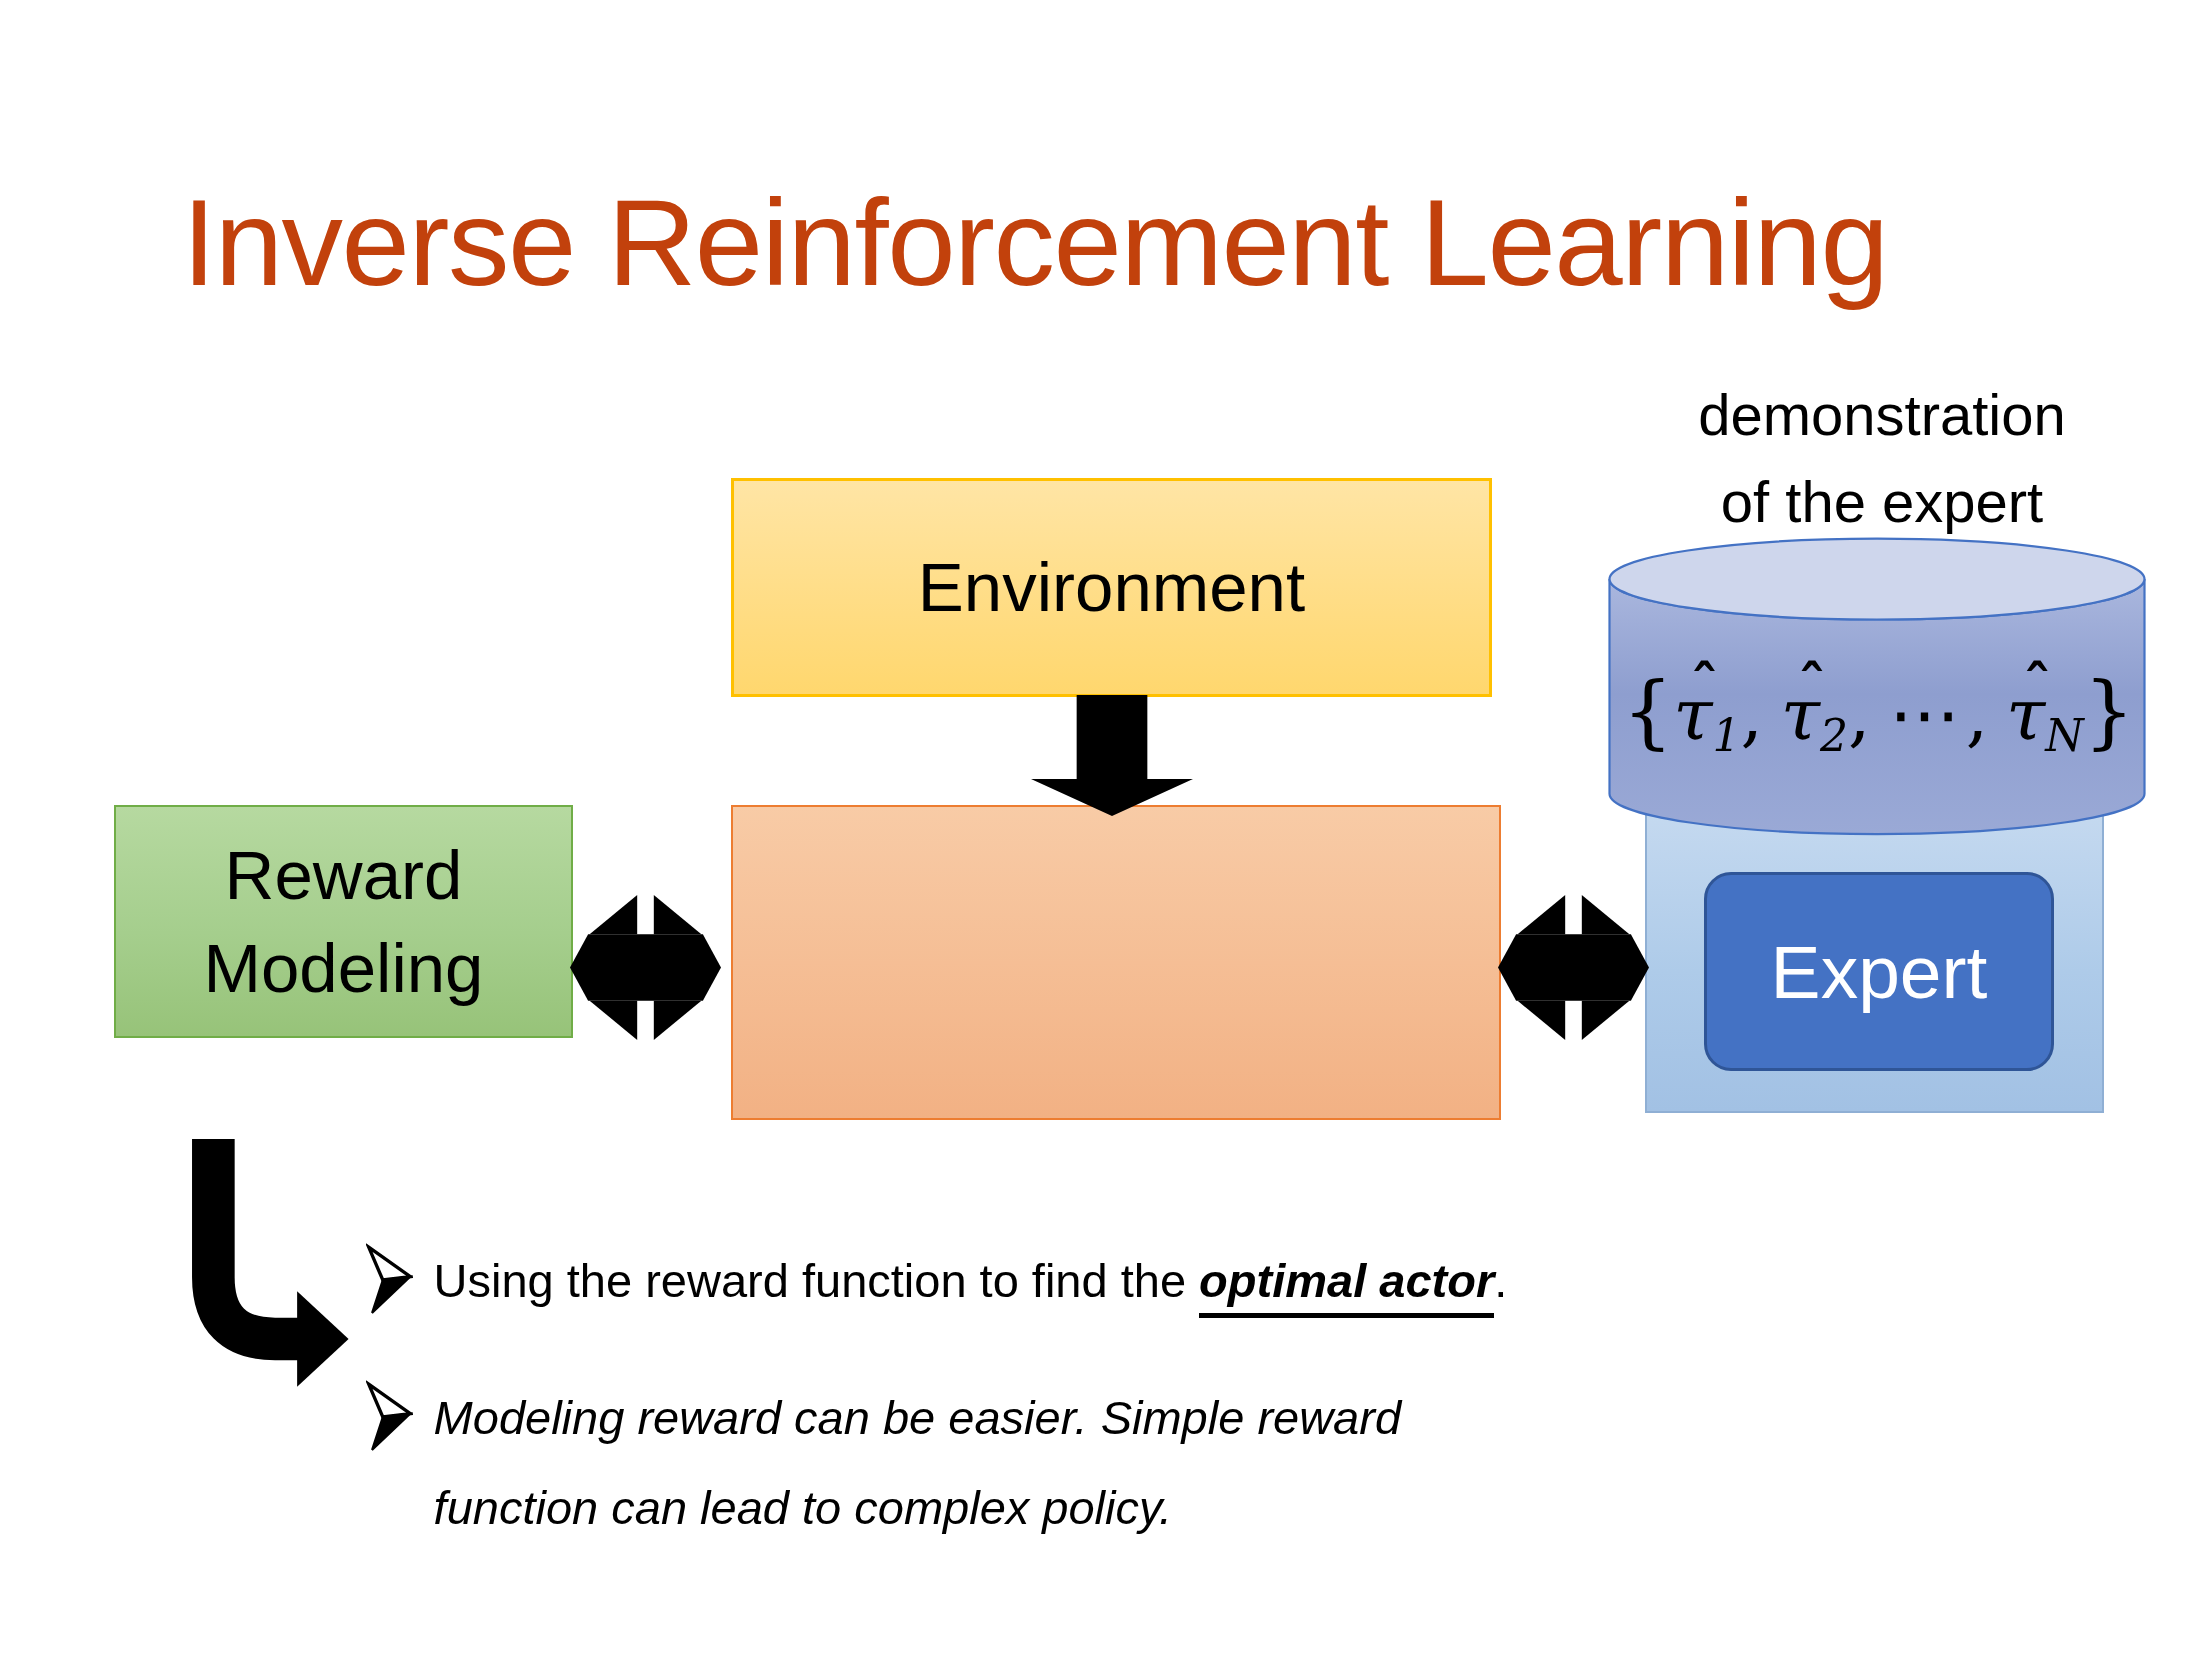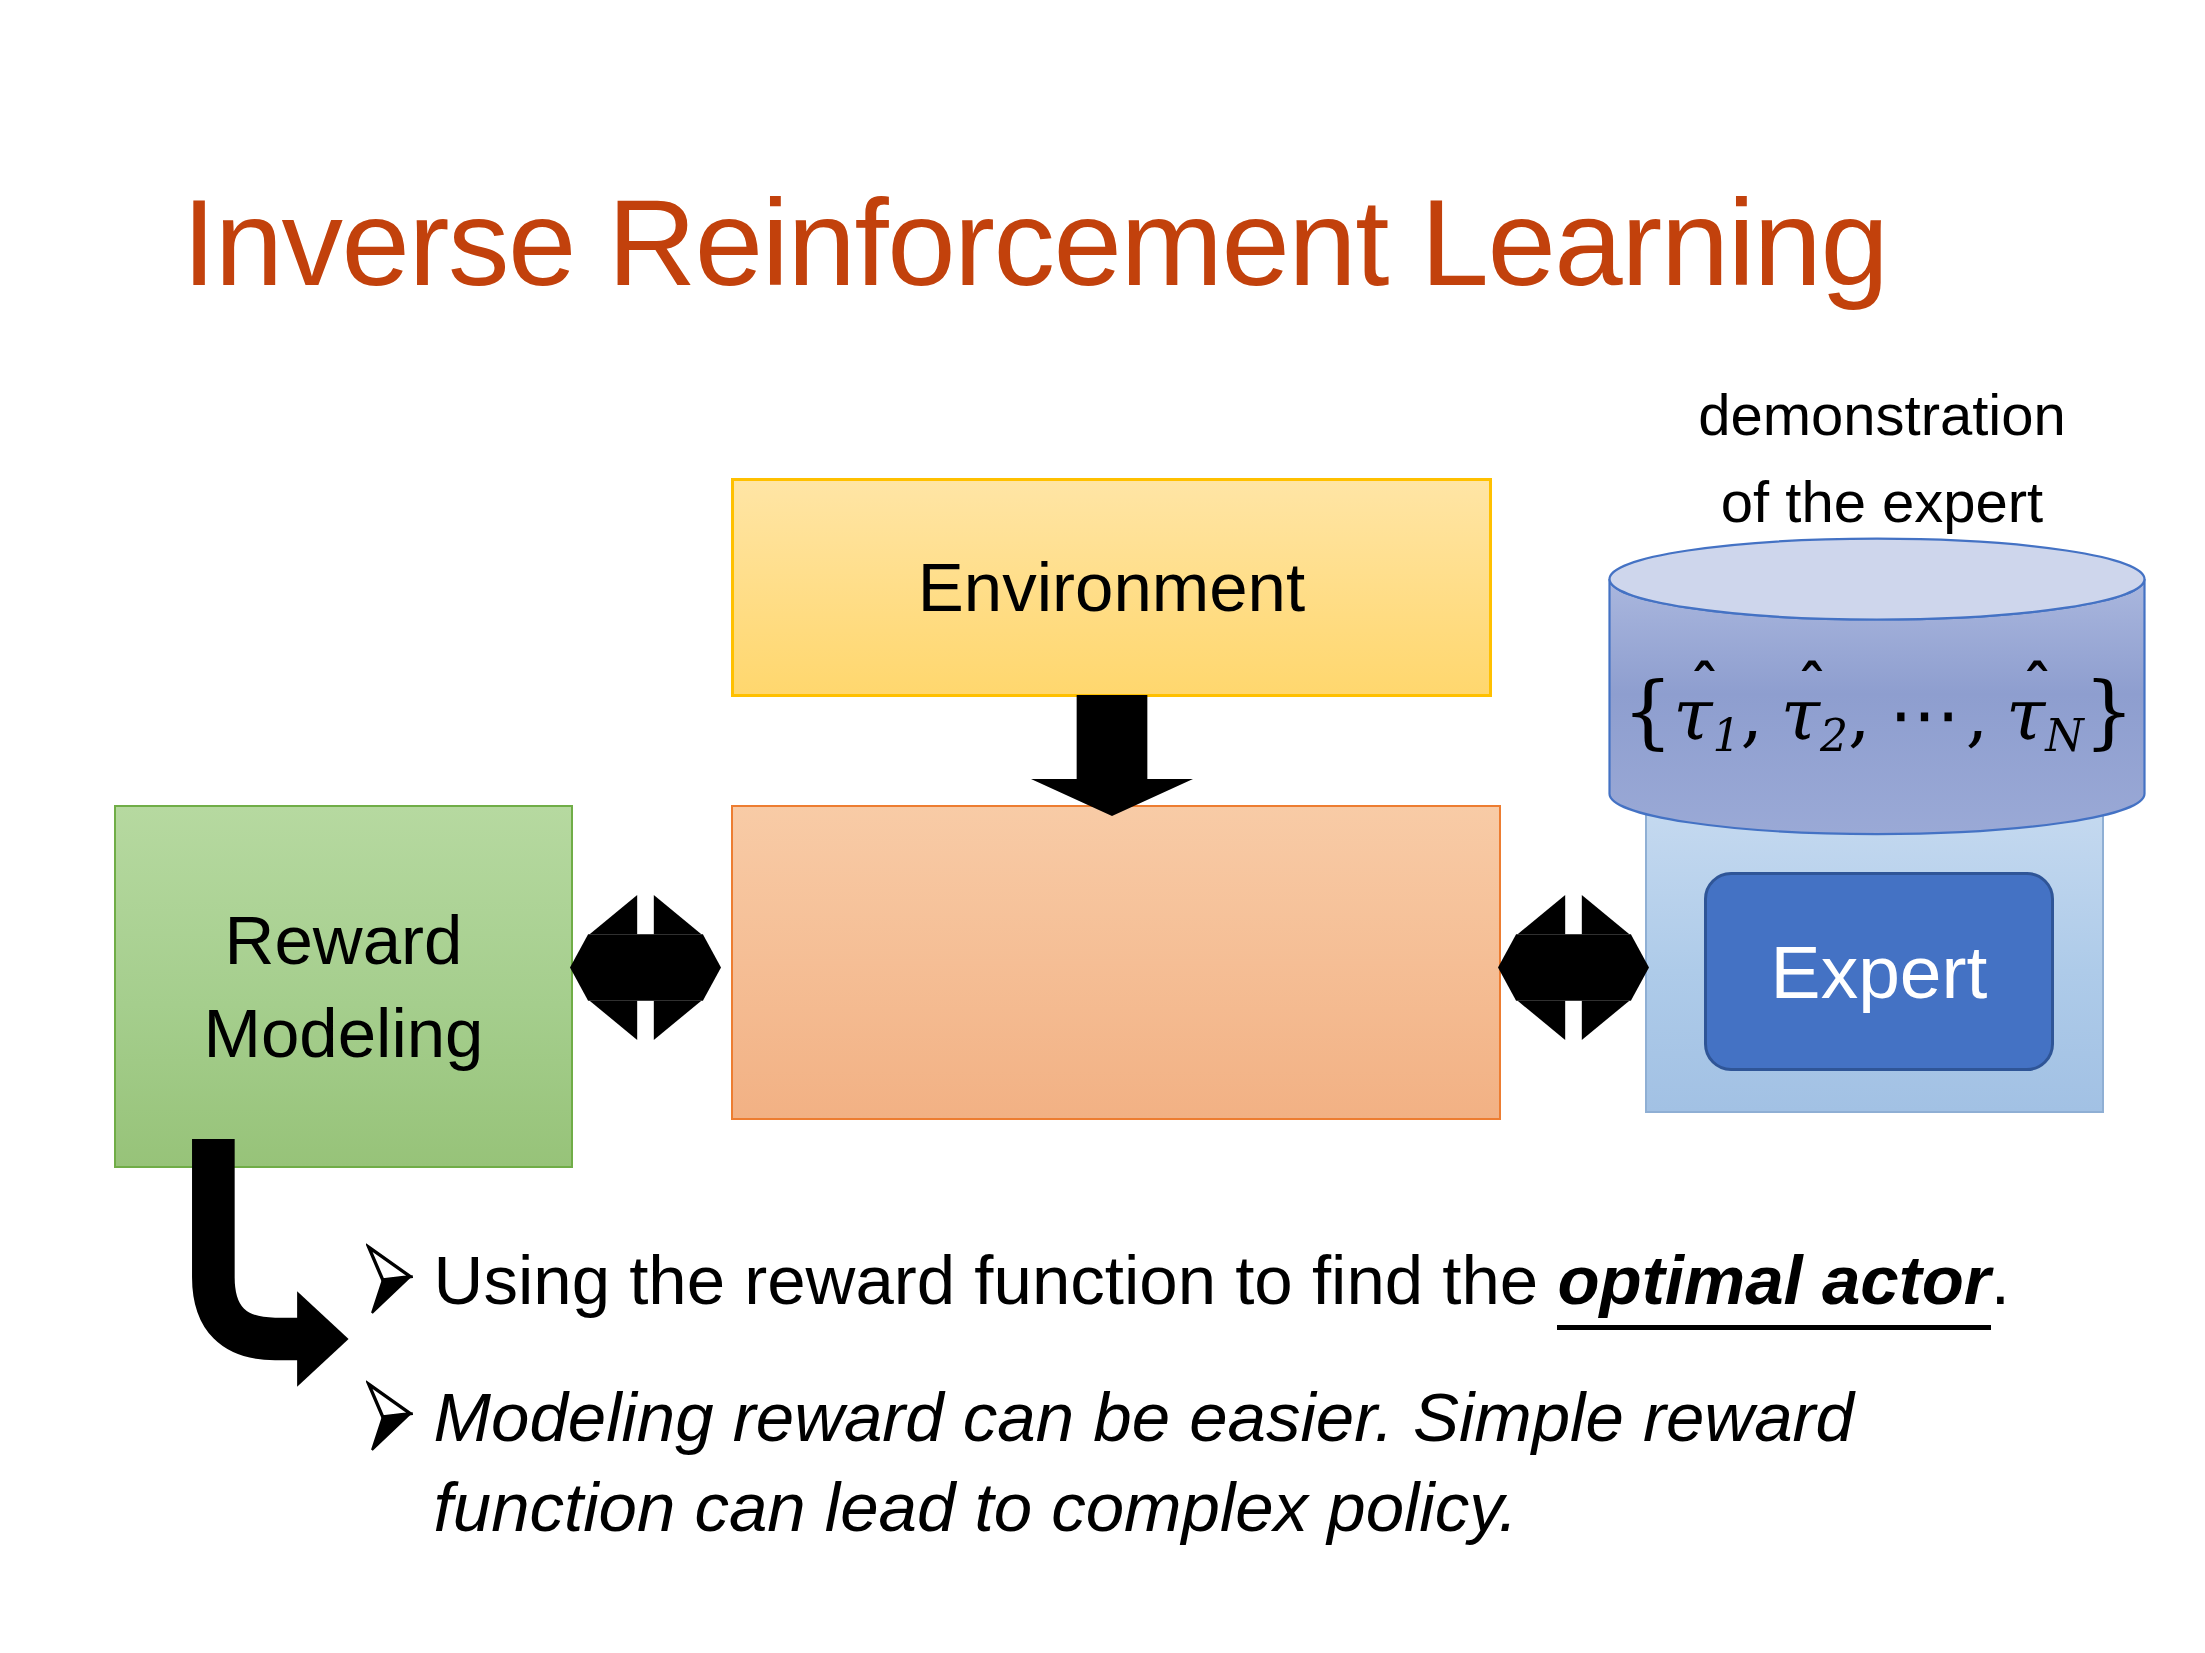--- a/index.html
+++ b/index.html
@@ -46,21 +46,21 @@
   }
   .rl-box{
     left:732px;top:821px;width:760px;height:313px;
     background:linear-gradient(180deg,#F8CBA6 0%,#F5BD92 55%,#F1AE7E 100%);
     border:2.9px solid #ED7D31;box-sizing:border-box;
     display:flex;align-items:center;justify-content:center;
   }
 
   
   .reward-box{
-    left:114px;top:805px;width:459px;height:363px;
+    left:114px;top:805px;width:459px;height:233px;
     background:linear-gradient(180deg,#B6D9A0 0%,#A5CE8D 55%,#97C379 100%);
     border:2.9px solid #70AD47;box-sizing:border-box;
     display:flex;align-items:center;justify-content:center;
   }
 
   
   .expert-panel{
     left:1645px;top:798px;width:459px;height:315px;
     background:linear-gradient(180deg,#C6DAF0 0%,#AECBE9 55%,#A2C1E4 100%);
     border:2.2px solid #8FAFD4;box-sizing:border-box;
@@ -92,21 +92,21 @@
   .formula .comma{font-style:normal;}
   .formula .dots{font-style:normal;padding:0 0.08em;}
 
   
   .arrow-svg{z-index:5;}
 
   
   .bullet-row{display:flex;align-items:flex-start;z-index:6;}
   .bullet-glyph{width:47px;height:76px;flex:0 0 47px;margin-top:5.9px;}
   .bullet-text{
-    margin-left:20.6px;font-size:69px;line-height:90px;color:#000;
+    margin-left:20.6px;font-size:47px;line-height:90px;color:#000;
   }
   .b1{left:366px;top:1236px;width:1764px;}
   .b2{left:366px;top:1373px;width:1764px;font-style:italic;}
   .em-opt{
     font-weight:bold;font-style:italic;
     border-bottom:5.9px solid #000;padding-bottom:5.9px;
   }
 </style>
 </head>
 <body>

